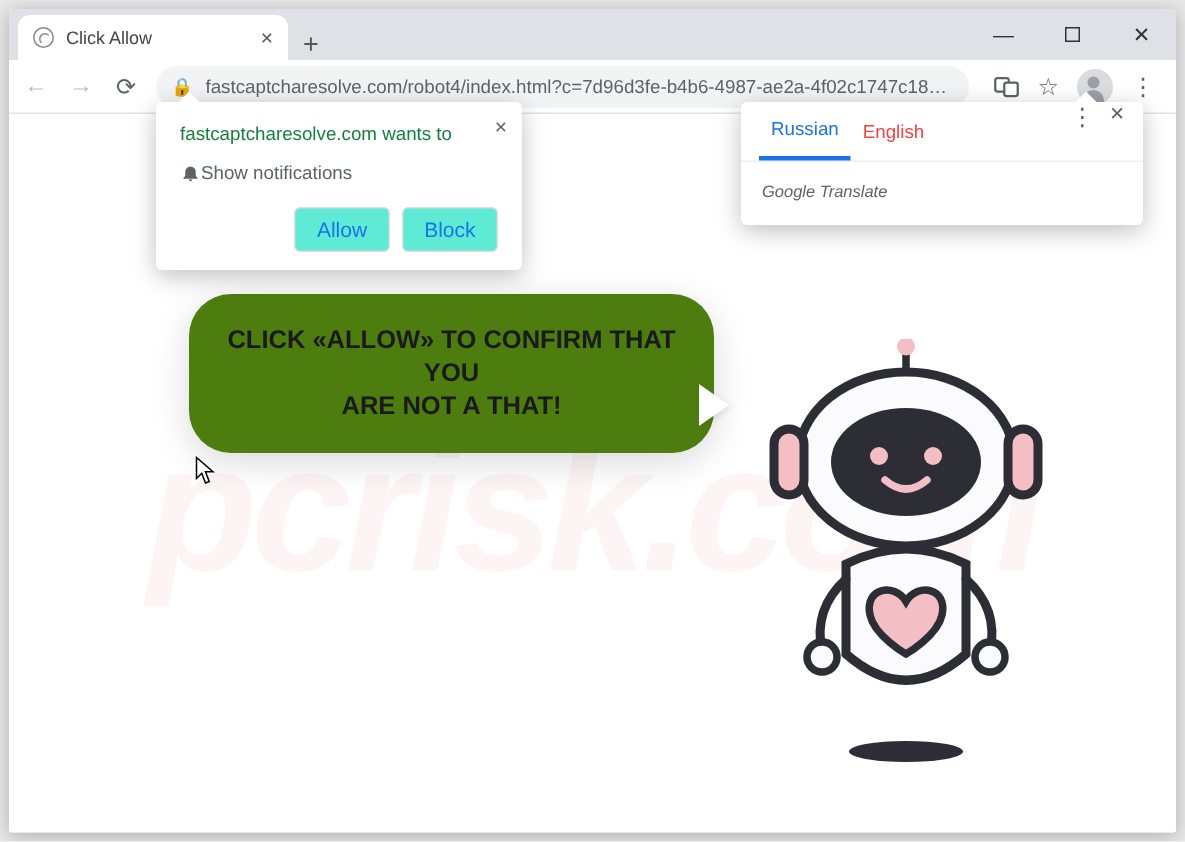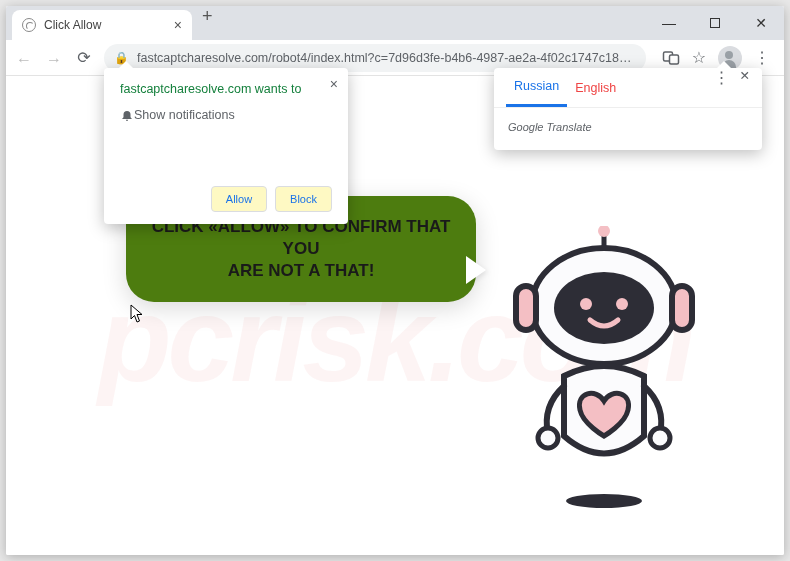--- a/index.html
+++ b/index.html
@@ -18,21 +18,21 @@
     width: 778px;
     height: 549px;
     background: #fff;
     box-shadow: 0 2px 12px rgba(0,0,0,.25);
     border-radius: 2px;
     overflow: hidden;
   }
   
   .tabstrip {
     display: flex;
-    align-items: flex-start;
+    align-items: flex-end;
     height: 34px;
     background: #dee1e6;
     padding-left: 6px;
   }
   .tab {
     display: flex;
     align-items: center;
     gap: 8px;
     background: #fff;
     height: 30px;
@@ -209,27 +209,26 @@
   .notif-title { color: #15803d; margin-bottom: 12px; }
   .notif-row { display: flex; align-items: center; gap: 0; color: #5f6368; margin-bottom: 16px; }
   .bell {
     width: 14px; height: 14px;
     position: relative;
   }
   .bell svg { width: 14px; height: 14px; }
   .notif-actions { display: flex; justify-content: flex-end; gap: 8px; }
   .btn {
     padding: 6px 14px;
-    font-size: 11px;
+    font-size: 14px;
     border: 1px solid #dadce0;
-    background: #fef9c3;
+    background: #5eead4;
     border-radius: 4px;
     cursor: pointer;
     color: #1a73e8;
-    margin-top: 48px;
   }
   
   .translate-panel {
     position: absolute;
     right: 22px;
     top: 62px;
     width: 268px;
     background: #fff;
     border-radius: 4px;
     box-shadow: 0 4px 16px rgba(0,0,0,.25);

